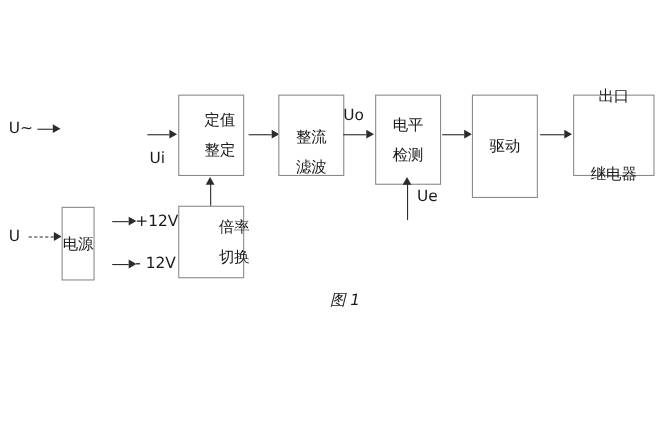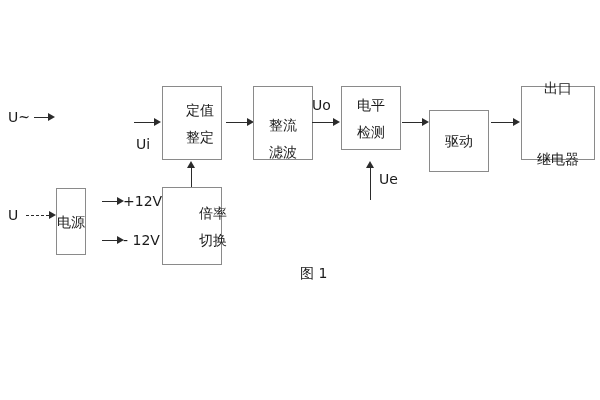--- a/index.html
+++ b/index.html
@@ -41,20 +41,21 @@
     font-size: 14px;
     white-space: nowrap;
     line-height: 1;
   }
   .caption {
     position: absolute;
     color: #1a1a1a;
     font-size: 14px;
     white-space: nowrap;
     line-height: 1;
+    font-style: italic;
   }
   
   .arrow-h {
     position: absolute;
     height: 9px;
   }
   .arrow-h .shaft {
     position: absolute;
     left: 0;
     top: 4px;
@@ -133,31 +134,31 @@
     <span class="ln">滤波</span>
   </div>
 
   <div class="label" style="left:312px; top:98px;">Uo</div>
 
   <div class="arrow-h" style="left:312px; top:118px; width:28px;">
     <div class="shaft" style="width:21px;"></div>
     <div class="head" style="left:21px;"></div>
   </div>
 
-  <div class="box" style="left:341px; top:86px; width:60px; height:64px;">
+  <div class="box" style="left:341px; top:86px; width:60px; height:82px;">
     <span class="ln">电平</span>
     <span class="ln">检测</span>
   </div>
 
   <div class="arrow-h" style="left:402px; top:118px; width:27px;">
     <div class="shaft" style="width:20px;"></div>
     <div class="head" style="left:20px;"></div>
   </div>
 
-  <div class="box" style="left:429px; top:86px; width:60px; height:62px;margin-top:24px;">
+  <div class="box" style="left:429px; top:86px; width:60px; height:94px;">
     <span class="ln">驱动</span>
   </div>
 
   <div class="arrow-h" style="left:491px; top:118px; width:29px;">
     <div class="shaft" style="width:22px;"></div>
     <div class="head" style="left:22px;"></div>
   </div>
 
   <div class="box" style="left:521px; top:86px; width:74px; height:74px;gap:44px;">
     <span class="ln">出口</span>
@@ -180,21 +181,21 @@
     <div class="head" style="left:15px;"></div>
   </div>
   <div class="label" style="left:123px; top:194px;">+12V</div>
 
   <div class="arrow-h" style="left:102px; top:236px; width:22px;">
     <div class="shaft" style="width:15px;"></div>
     <div class="head" style="left:15px;"></div>
   </div>
   <div class="label" style="left:123px; top:233px;">- 12V</div>
 
-  <div class="box" style="left:162px; top:187px; width:60px; height:78px;padding-left:42px;">
+  <div class="box" style="left:162px; top:187px; width:60px; height:66px;padding-left:42px;">
     <span class="ln">倍率</span>
     <span class="ln">切换</span>
   </div>
 
   <div class="arrow-v" style="left:187px; top:161px; height:26px;">
     <div class="shaft" style="height:22px;"></div>
     <div class="head"></div>
   </div>
 
   <div class="arrow-v" style="left:366px; top:161px; height:39px;">

